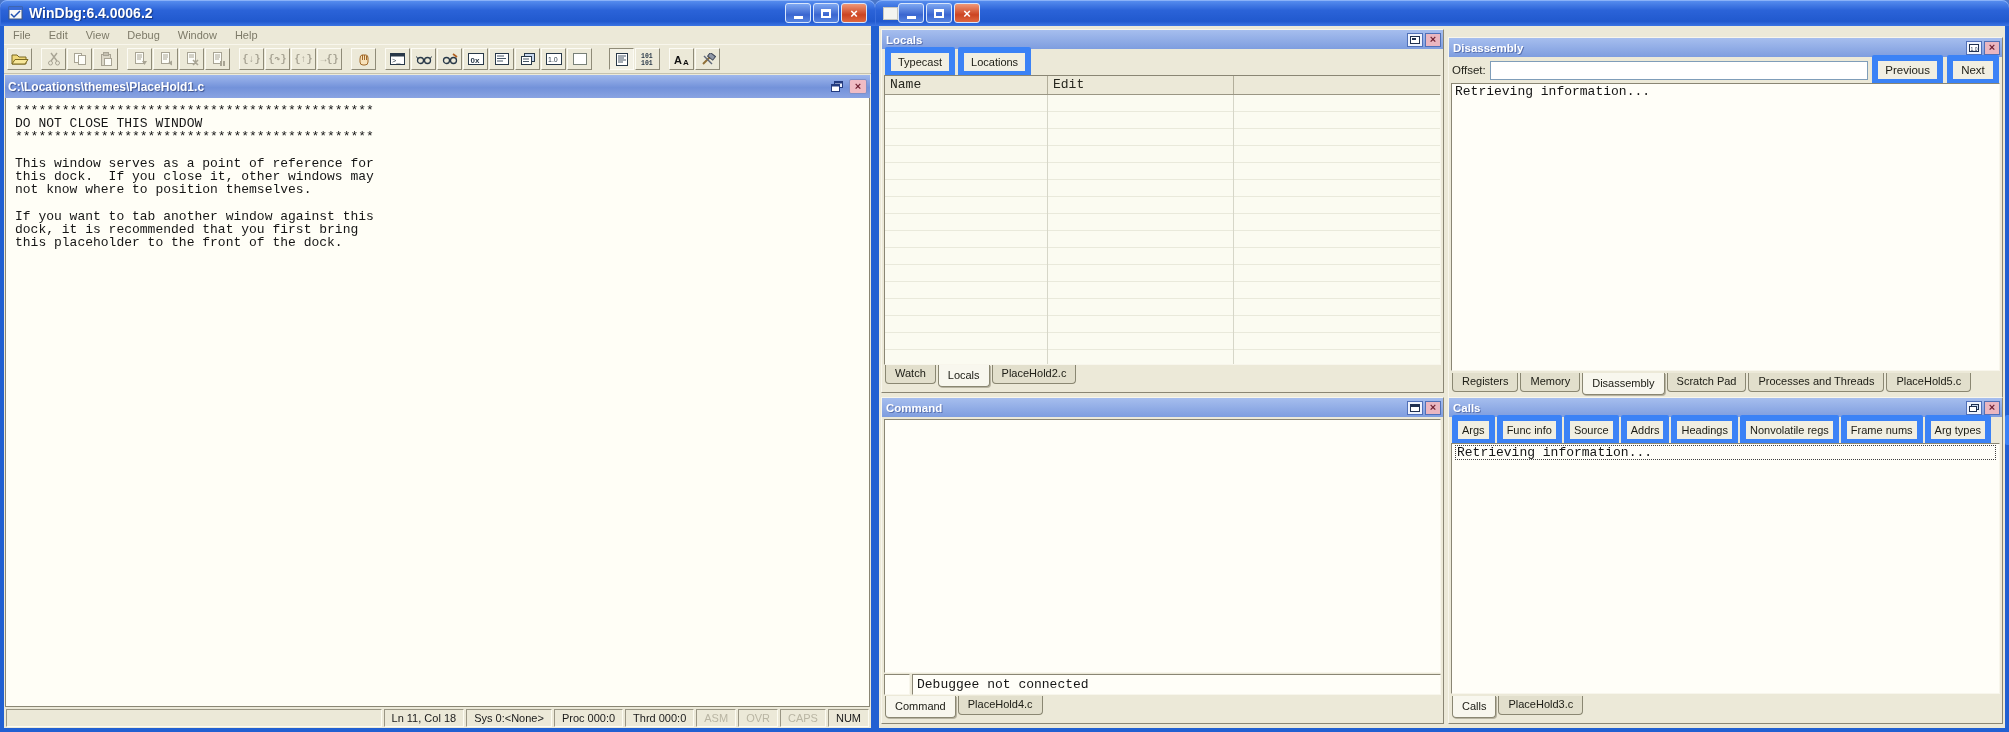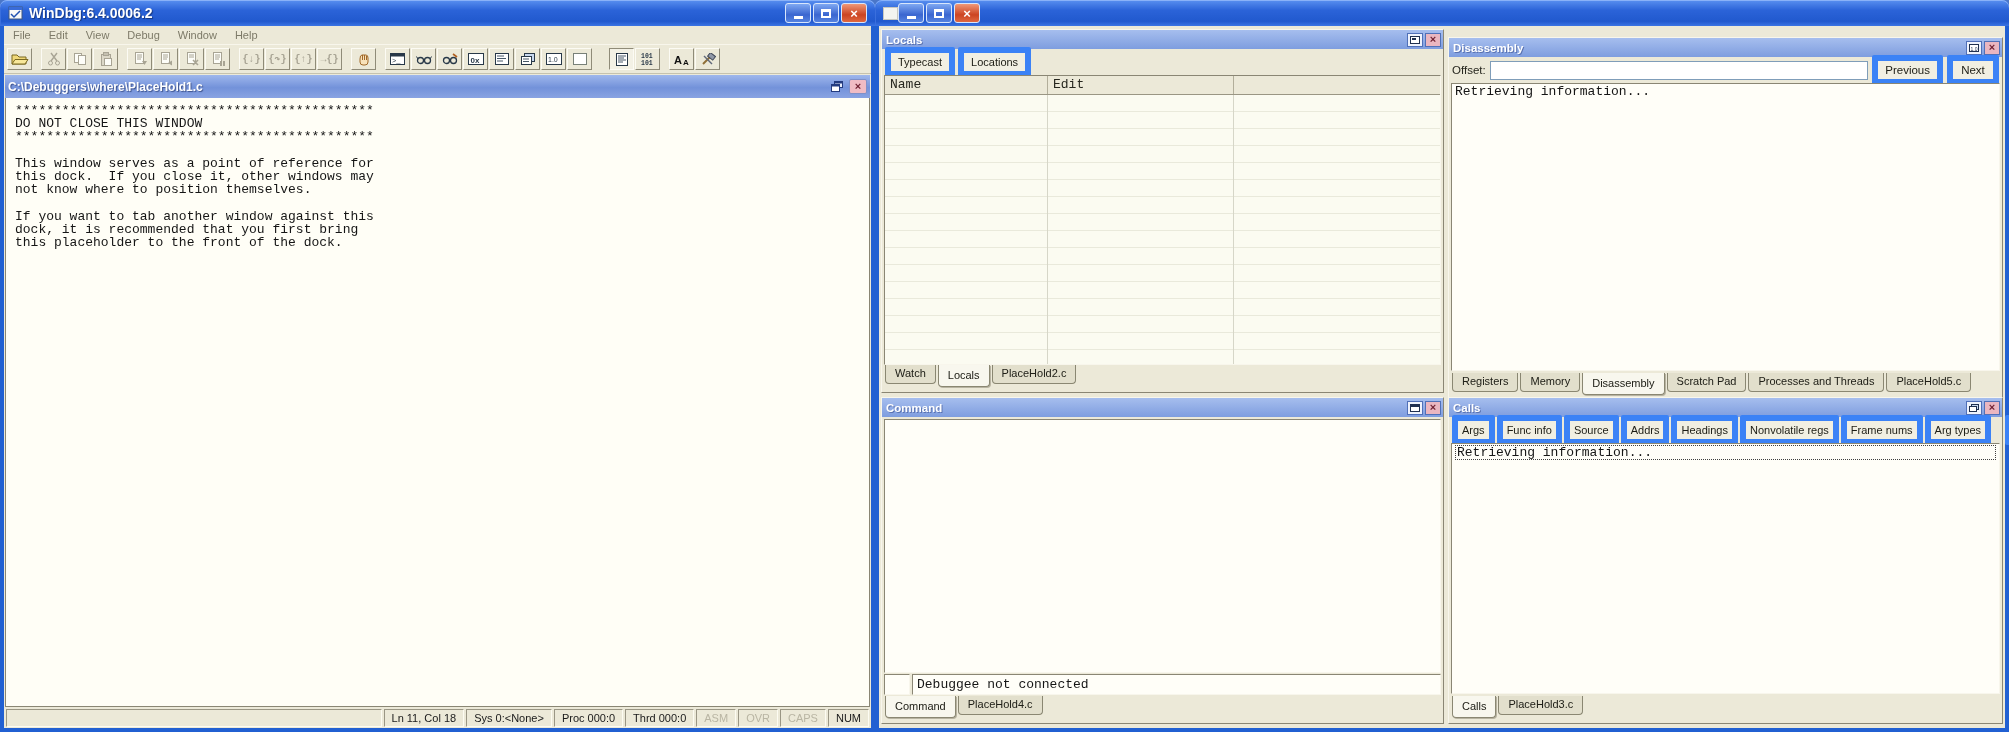--- a/index.html
+++ b/index.html
@@ -274,21 +274,21 @@
       <span class="tbtn">
           <svg width="16" height="13">
             <path d="M3 11 L10 4" stroke="#907038" stroke-width="2"></path>
             <rect x="8.5" y="1" width="6.5" height="4.5" transform="rotate(38 11.5 3)" fill="#9098a8" stroke="#404858"></rect>
             <path d="M4 3 L12 11" stroke="#606878" stroke-width="1.5"></path>
           </svg>
         </span>
     </div>
 
     <div class="doctitle">
-      <span class="doctext">C:\Debuggers\where\PlaceHold1.c</span>
+      <span class="doctext">C:\Locations\themes\PlaceHold1.c</span>
       <span class="dbtn">
           <svg width="13" height="11">
             <rect x="3.5" y="0.5" width="8" height="6" fill="#e8eefc" stroke="#243c80"></rect>
             <rect x="3.5" y="0.5" width="8" height="2" fill="#243c80"></rect>
             <rect x="0.5" y="3.5" width="8" height="7" fill="#fff" stroke="#243c80"></rect>
             <rect x="0.5" y="3.5" width="8" height="2" fill="#243c80"></rect>
           </svg>
         </span>
       <span class="dbtn close">×</span>
     </div>

